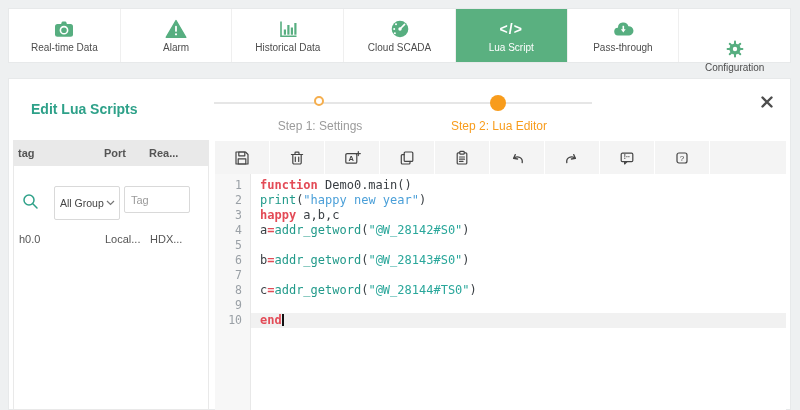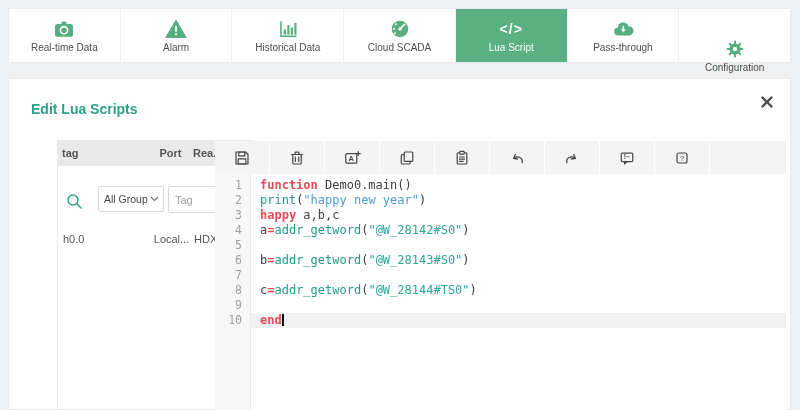--- a/index.html
+++ b/index.html
@@ -28,30 +28,30 @@
   .stepper { position:absolute; left:205px; top:14px; width:378px; height:46px; }
   .step-line { position:absolute; left:0; right:0; top:9px; height:2px; background:#e6e6e6; }
   .node1 { position:absolute; left:100px; top:3px; width:10px; height:10px;
     border:2px solid #f5ae4d; border-radius:50%; background:#fff; cursor:pointer; }
   .node2 { position:absolute; left:276px; top:2px; width:16px; height:16px;
     border-radius:50%; background:#f89c1c; cursor:pointer; }
   .step-label { position:absolute; top:26px; font-size:12px; white-space:nowrap; transform:translateX(-50%); }
   .sl1 { left:106px; color:#9b9b9b; }
   .sl2 { left:285px; color:#f89c1c; }
   
-  .tagpanel { position:absolute; left:13px; top:140px; width:196px; height:270px;margin-left:44px; }
+  .tagpanel { position:absolute; left:13px; top:140px; width:196px; height:270px; }
   .tp-header { height:26px; background:#e9e9e9; display:flex; align-items:center;
     font-size:11px; font-weight:bold; color:#555; }
   .col-a { width:91px; padding-left:5px; }
-  .col-b { width:45px;text-align:center; }
+  .col-b { width:45px; }
   .col-c { flex:1; }
   .tp-body { position:absolute; top:26px; bottom:0; left:0; right:0;
     background:#fff; border:1px solid #e9e9e9; border-top:none; }
   .search-ic { position:absolute; left:7px; top:26px; cursor:pointer; }
-  .group-select { position:absolute; left:40px; top:20px; width:66px; height:26px;
+  .group-select { position:absolute; left:40px; top:20px; width:66px; height:34px;
     border:1px solid #d9d9d9; border-radius:2px; background:#fff; cursor:pointer;
     display:flex; align-items:center; justify-content:space-between;
     font-size:10.5px; color:#444; padding:0 4px 0 5px; }
   .tag-input { position:absolute; left:110px; top:20px; width:66px; height:27px;
     border:1px solid #d9d9d9; border-radius:2px; font-size:11px; color:#333;
     padding:0 6px; font-family:"Liberation Sans",sans-serif; outline:none; }
   .tag-input::placeholder { color:#9b9b9b; }
   .tp-row { position:absolute; top:62px; left:0; right:0; height:22px;
     display:flex; align-items:center; font-size:11px; color:#555; cursor:pointer; }
   
@@ -164,20 +164,27 @@
       </svg>
     </span>
     <span class="lbl">Configuration</span>
   </div>
 </div>
 
 <div class="card">
 
   <div class="title">Edit Lua Scripts</div>
 
+  <div class="stepper">
+    <div class="step-line"></div>
+    <div class="node1"></div>
+    <div class="node2"></div>
+    <div class="step-label sl1">Step 1: Settings</div>
+    <div class="step-label sl2">Step 2: Lua Editor</div>
+  </div>
 
   <div class="close-btn">
     <svg width="14" height="14" viewBox="0 0 14 14">
       <path d="M2.5 2.5 L11.5 11.5 M11.5 2.5 L2.5 11.5" stroke="#4d4d4d" stroke-width="2.4" stroke-linecap="round"></path>
     </svg>
   </div>
 </div>
 
 <div class="tagpanel">
   <div class="tp-header">

